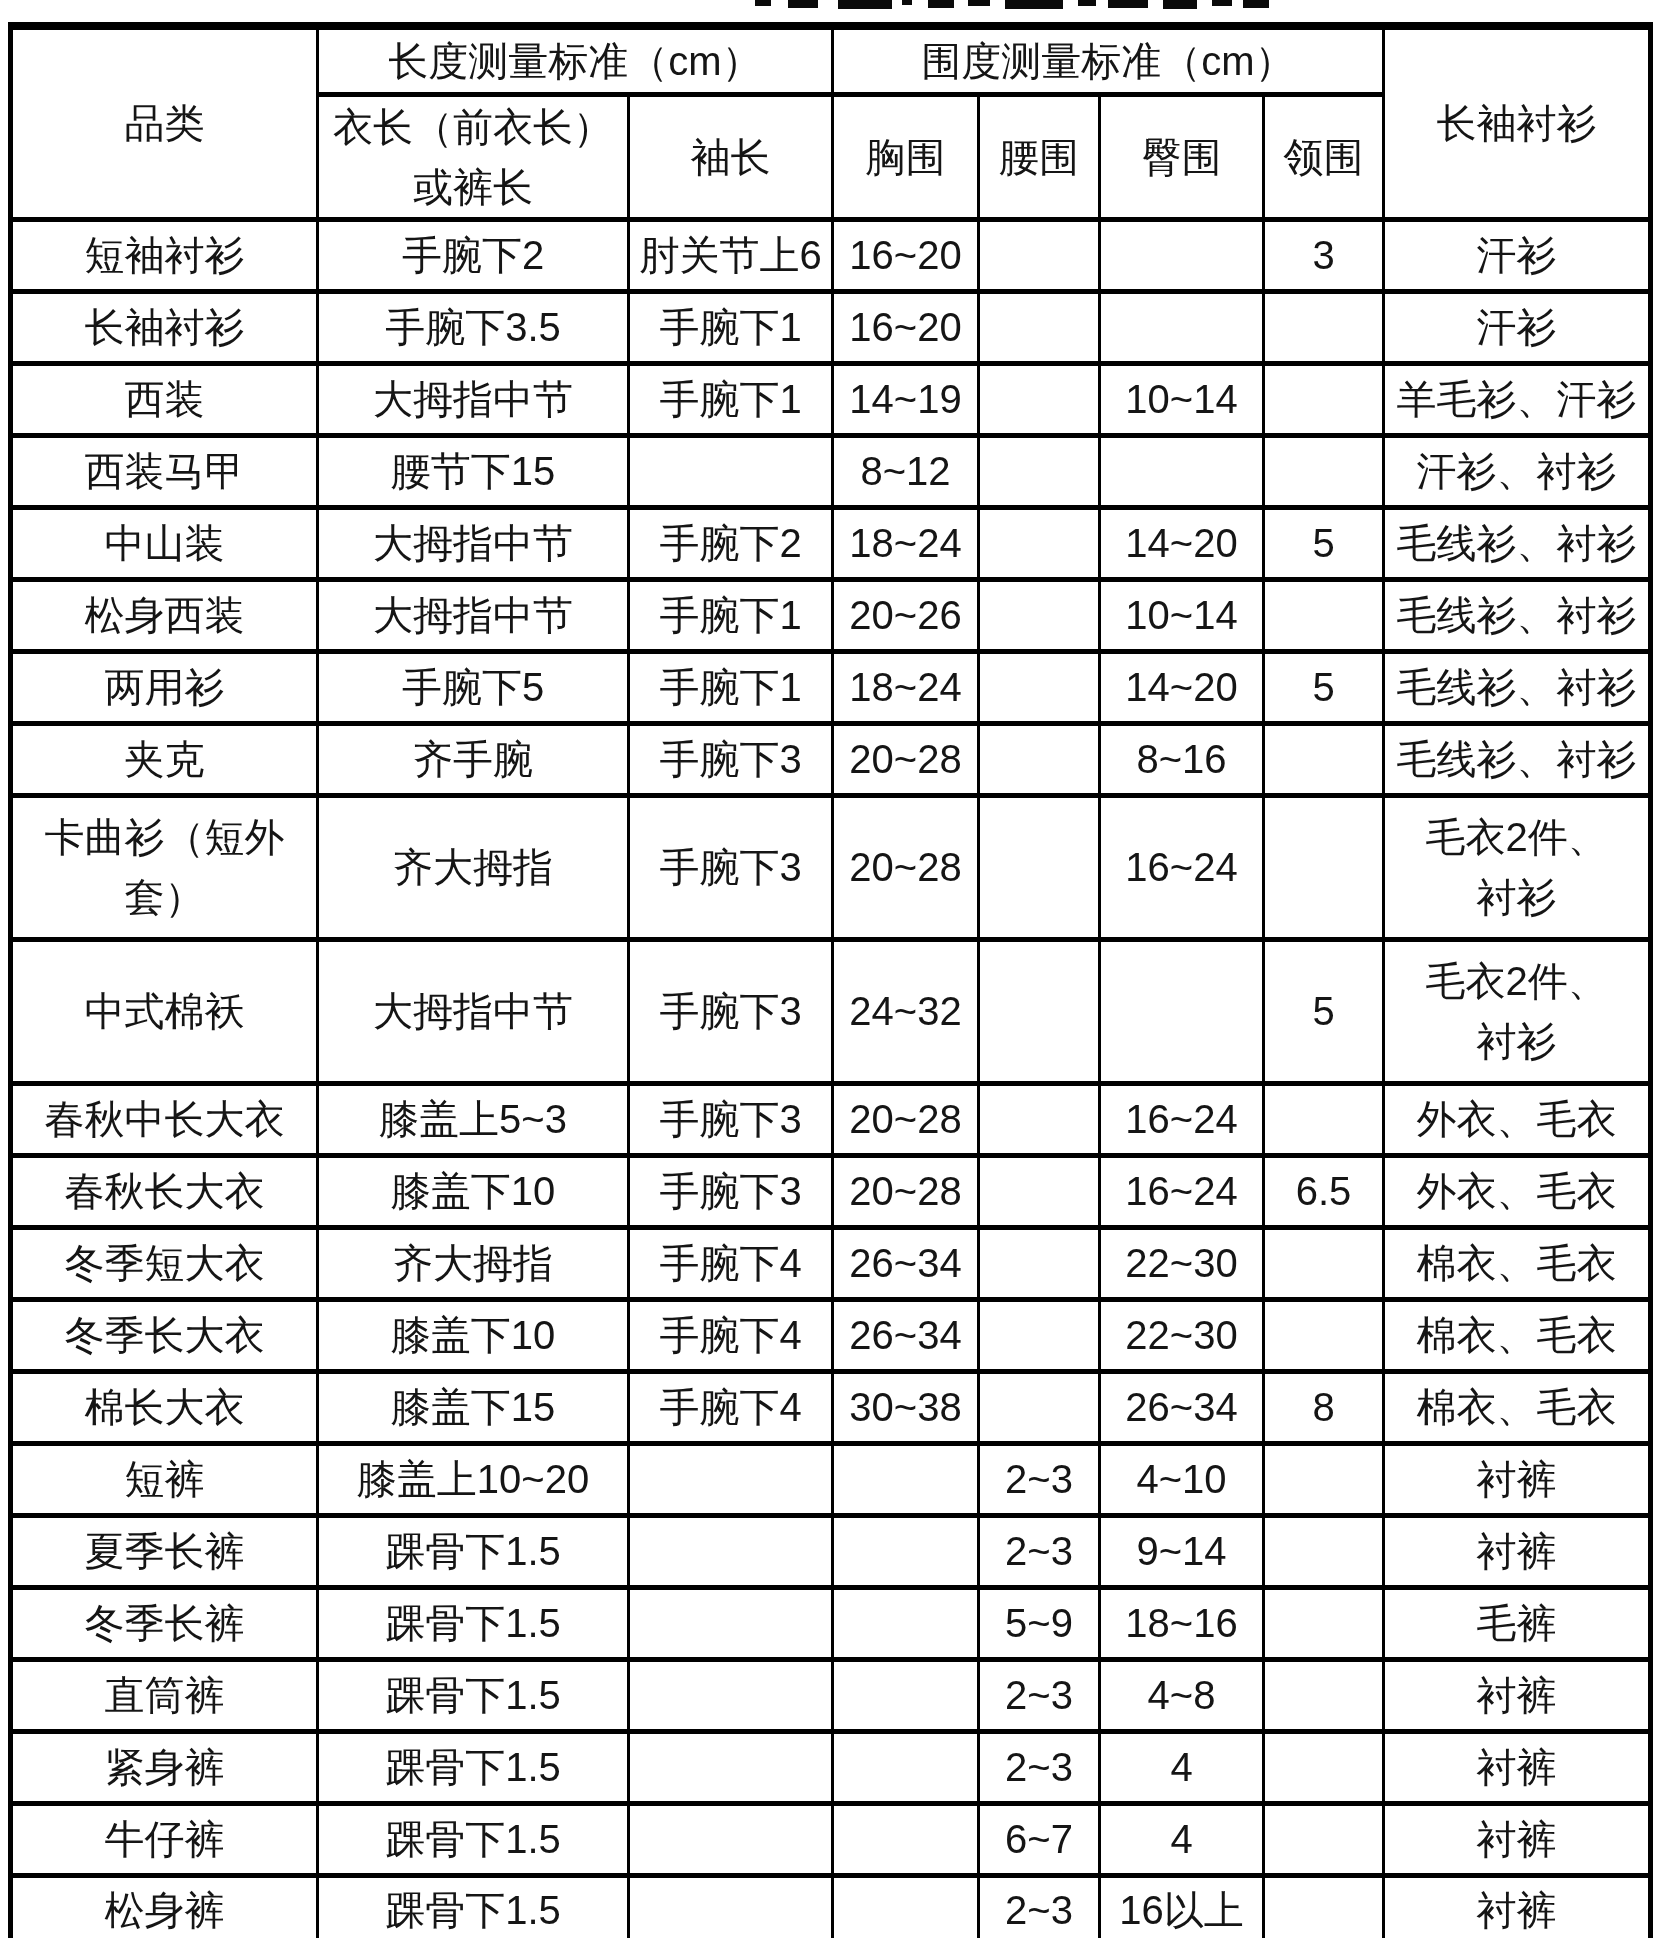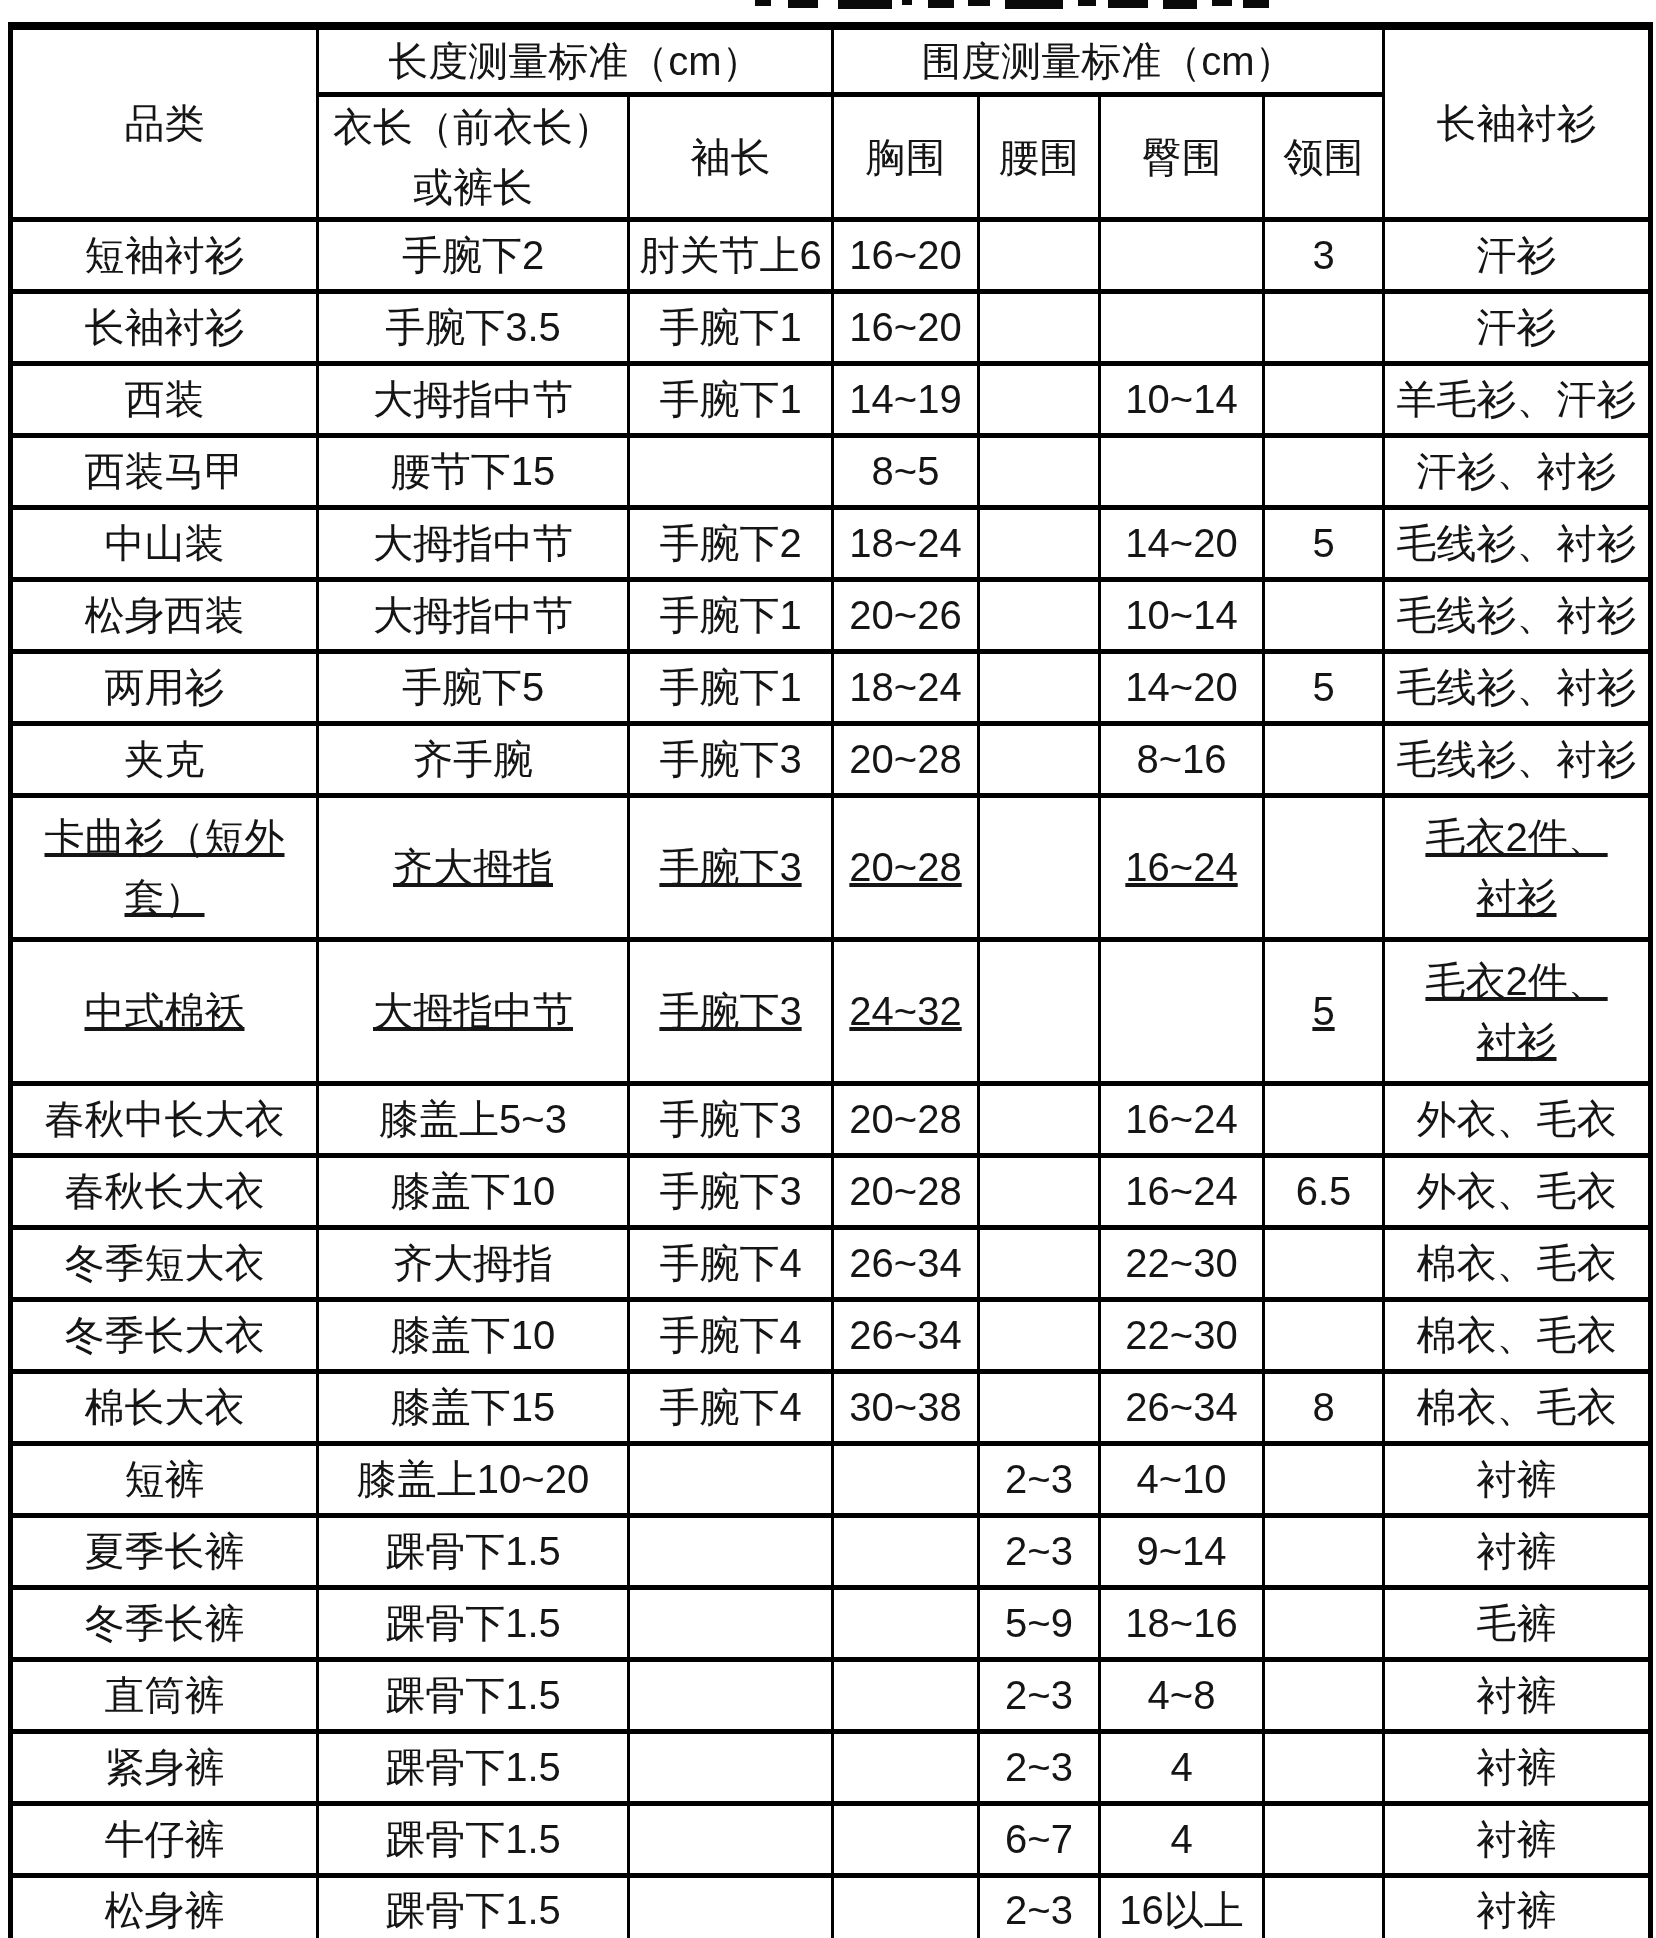--- a/index.html
+++ b/index.html
@@ -17,21 +17,21 @@
              border-left:5px solid #000;border-right:5px solid #000;}
   table.meas th,table.meas td{
       border-left:3px solid #000;border-right:3px solid #000;
       border-top:5px solid #000;border-bottom:5px solid #000;
       padding:0 4px;text-align:center;vertical-align:middle;
       font-size:40px;font-weight:400;line-height:1.5;
       white-space:pre-line;overflow:hidden;color:#151515;}
   tr.hr1{height:68px;}
   tr.hr2{height:115px;}
   tr.r{height:72px;}
-  tr.r2{height:144px;text-decoration:underline;}
+  tr.r2{height:144px;}
 </style>
 </head>
 <body>
 
 <div id="page">
 
   <div class="frag-strip">
     <div class="frag" style="left:755px;width:16px;height:6px;"></div>
     <div class="frag" style="left:788px;width:30px;height:8px;"></div>
     <div class="frag" style="left:838px;width:54px;height:9px;"></div>
@@ -101,21 +101,21 @@
           <td>14~19</td>
           <td></td>
           <td>10~14</td>
           <td></td>
           <td>羊毛衫、汗衫</td>
         </tr>
     <tr class="r">
           <td>西装马甲</td>
           <td>腰节下15</td>
           <td></td>
-          <td>8~5</td>
+          <td>8~12</td>
           <td></td>
           <td></td>
           <td></td>
           <td>汗衫、衬衫</td>
         </tr>
     <tr class="r">
           <td>中山装</td>
           <td>大拇指中节</td>
           <td>手腕下2</td>
           <td>18~24</td>

